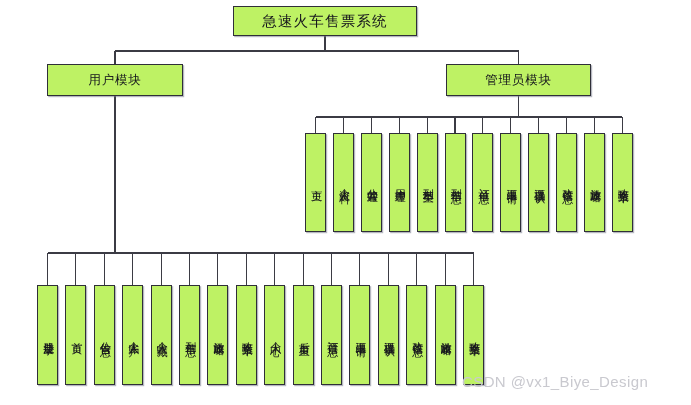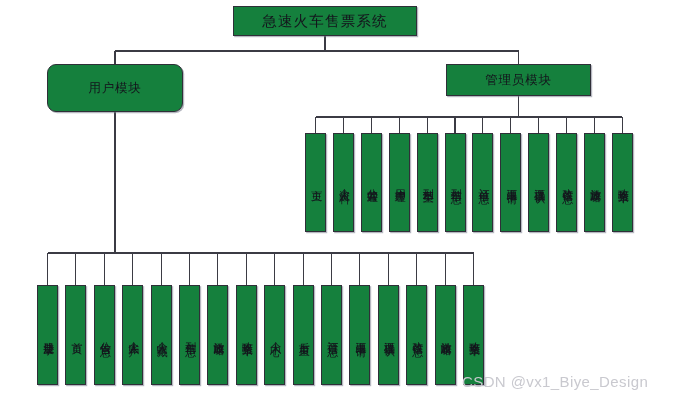--- a/index.html
+++ b/index.html
@@ -29,21 +29,21 @@
   }
   #wires line {
     stroke: #3b3b44;
     stroke-width: 1.1;
     shape-rendering: crispEdges;
   }
   
   .node {
     position: absolute;
     box-sizing: border-box;
-    background: #15803d;
+    background: #bef264;
     border: 1.2px solid #2f2f38;
     box-shadow: 1.2px 1.2px 0 rgba(120,124,140,0.55);
     display: flex;
     align-items: center;
     justify-content: center;
     color: #14141c;
   }
   .node.root {
     font-size: 14.5px;
     letter-spacing: 1.2px;
@@ -118,21 +118,21 @@
       <line x1="388.29999999999995" y1="253" x2="388.29999999999995" y2="285"></line>
       <line x1="416.7" y1="253" x2="416.7" y2="285"></line>
       <line x1="445.09999999999997" y1="253" x2="445.09999999999997" y2="285"></line>
       <line x1="473.5" y1="253" x2="473.5" y2="285"></line>
     </svg>
 
   <div class="node root" style="left:233px; top:6px; width:184px; height:30px;">
     <span>急速火车售票系统</span>
   </div>
 
-  <div class="node module" style="left:47px; top:64px; width:136px; height:48px;border-radius:9px;">
+  <div class="node module" style="left:47px; top:64px; width:136px; height:32px;">
     <span>用户模块</span>
   </div>
 
   <div class="node module" style="left:446px; top:64px; width:145px; height:32px;">
     <span>管理员模块</span>
   </div>
 
   <div id="admin-leaves">
       <div class="node leaf" style="left: 305px; top: 133px; width: 21px; height: 99px;">
         <span class="leaf-label">主页</span>

